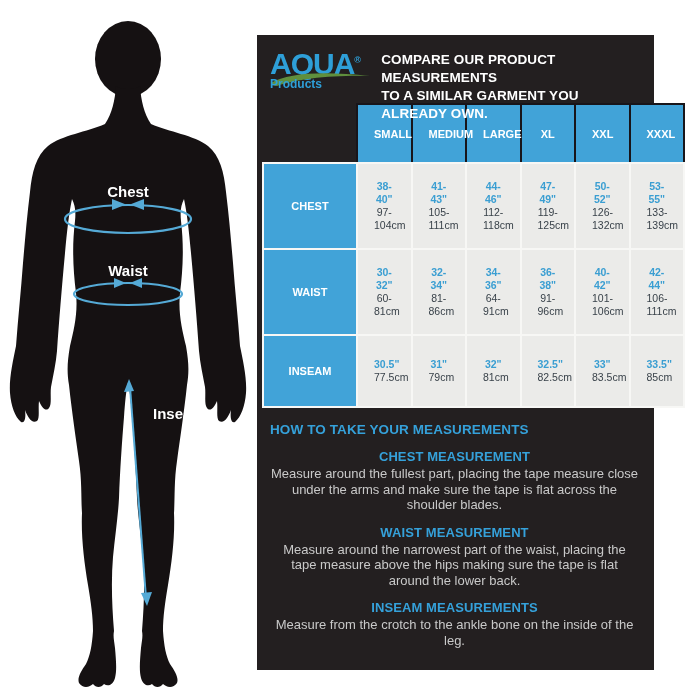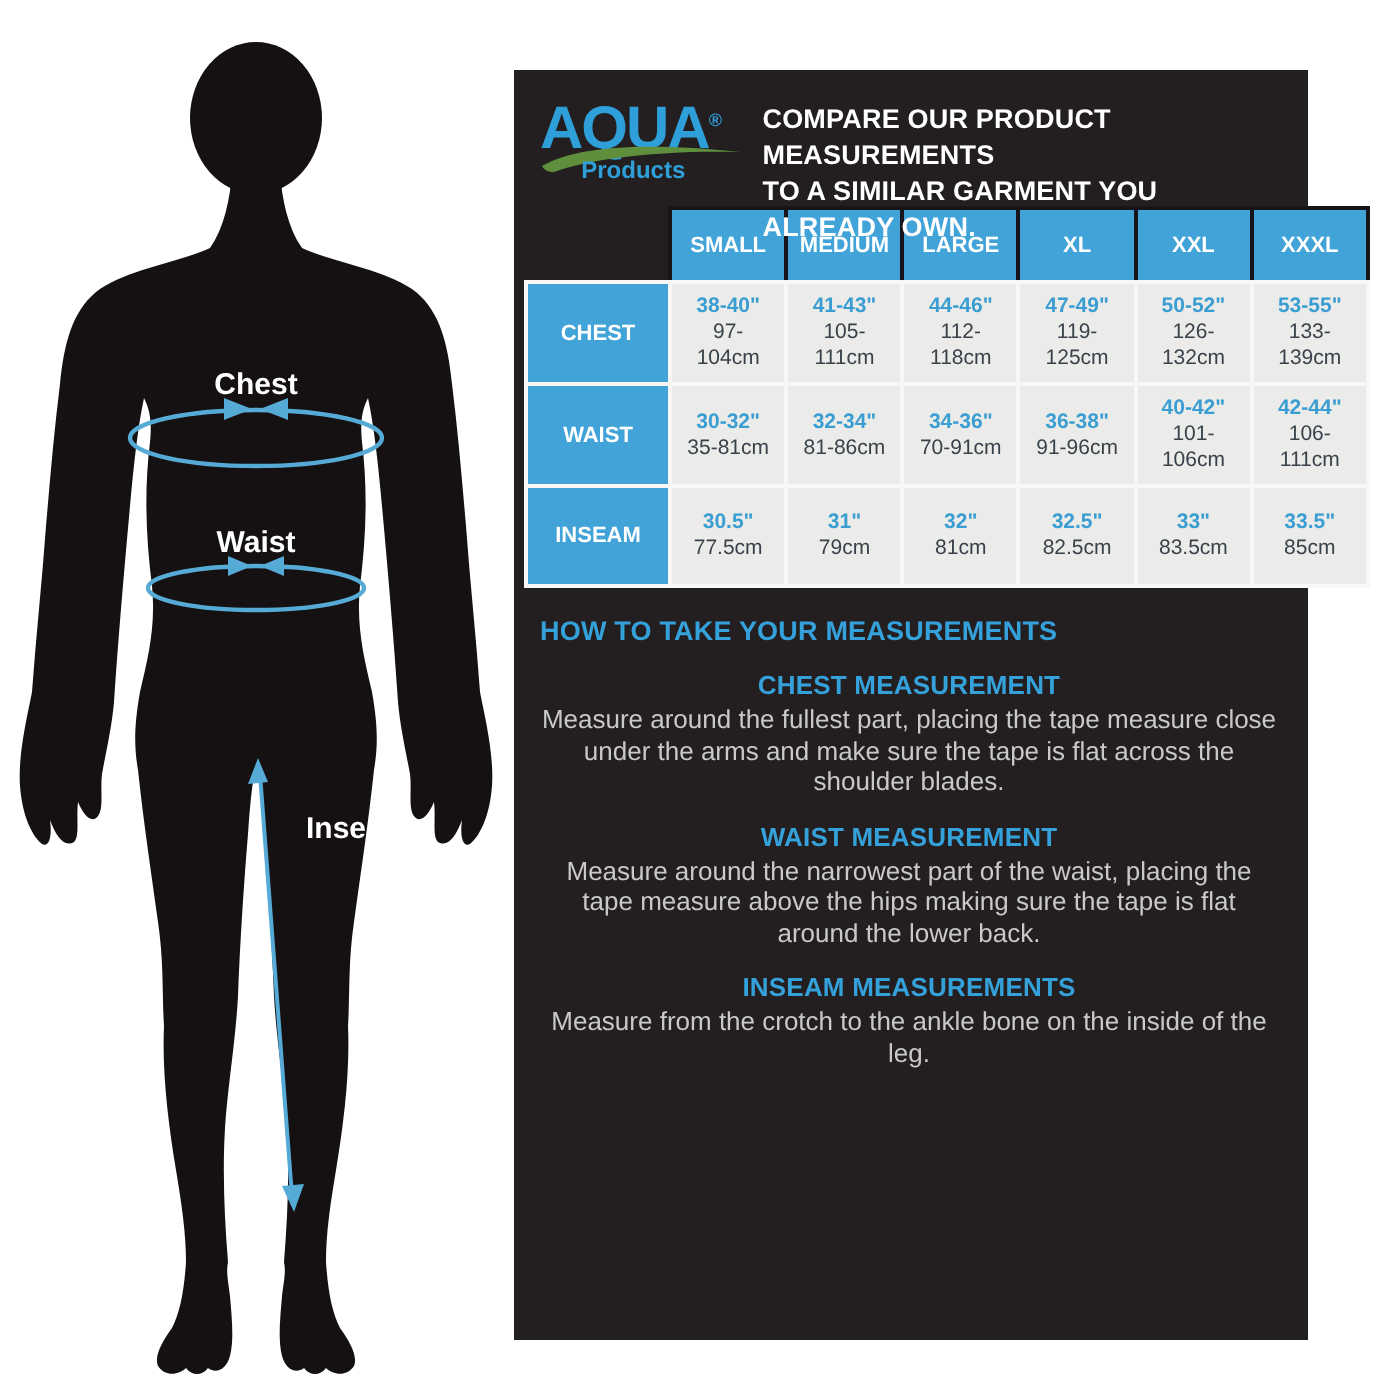--- a/index.html
+++ b/index.html
@@ -16,29 +16,29 @@
   .panel {
     position:absolute; left:257px; top:35px; width:397px; height:635px;
     background:#231f20; box-sizing:border-box; padding:8px 5px 0 5px;
   }
 
   .panel-header { display:flex; align-items:flex-start; padding:2px 4px 0 8px; height:54px; }
   .logo { width:118px; position:relative; }
   .logo-main { color:#2e9fd8; font-weight:bold; font-size:30px; letter-spacing:-1px; line-height:30px; }
   .logo-reg { color:#2e9fd8; font-size:9px; vertical-align:super; font-weight:bold; letter-spacing:0; }
   .logo-swoosh { position:absolute; left:0; top:26px; }
-  .logo-sub { color:#2e9fd8; font-size:12px; font-weight:bold; text-align:center; margin-top:-2px; padding-right:8px; position:relative; z-index:2; }
+  .logo-sub { color:#2e9fd8; font-size:12px; font-weight:bold; text-align:left; margin-top:-2px; padding-right:8px; position:relative; z-index:2; }
   .headline {
     color:#ffffff; font-weight:bold; font-size:13.5px; line-height:18px;
     padding:6px 0 0 10px; letter-spacing:0.1px;
   }
 
   
   table.size-table { border-collapse:separate; border-spacing:2px; width:423px; margin:4px auto 0 auto; table-layout:fixed; }
-  table.size-table th, table.size-table td { text-align:center; vertical-align:middle; padding:5px; }
+  table.size-table th, table.size-table td { text-align:center; vertical-align:middle; padding:16px; }
   th.corner { background:transparent; width:60px; }
   th.size-col {
     background:#41a3d8; color:#ffffff; font-size:11px; font-weight:bold;
     height:25px; box-shadow:0 0 0 2px #18151a;
   }
   td.row-label {
     background:#41a3d8; color:#ffffff; font-size:11px; font-weight:bold;
     height:38px; box-shadow:0 0 0 2px #f7f7f5;
   }
   td.data-cell { background:#ebebe9; height:38px; box-shadow:0 0 0 2px #f7f7f5; }
@@ -204,29 +204,29 @@
             </td>
           <td class="data-cell">
               <span class="val-in">53-55"</span>
               <span class="val-cm">133-139cm</span>
             </td>
         </tr>
         <tr>
           <td class="row-label">WAIST</td>
           <td class="data-cell">
               <span class="val-in">30-32"</span>
-              <span class="val-cm">35-81cm</span>
+              <span class="val-cm">60-81cm</span>
             </td>
           <td class="data-cell">
               <span class="val-in">32-34"</span>
               <span class="val-cm">81-86cm</span>
             </td>
           <td class="data-cell">
               <span class="val-in">34-36"</span>
-              <span class="val-cm">70-91cm</span>
+              <span class="val-cm">64-91cm</span>
             </td>
           <td class="data-cell">
               <span class="val-in">36-38"</span>
               <span class="val-cm">91-96cm</span>
             </td>
           <td class="data-cell">
               <span class="val-in">40-42"</span>
               <span class="val-cm">101-106cm</span>
             </td>
           <td class="data-cell">

